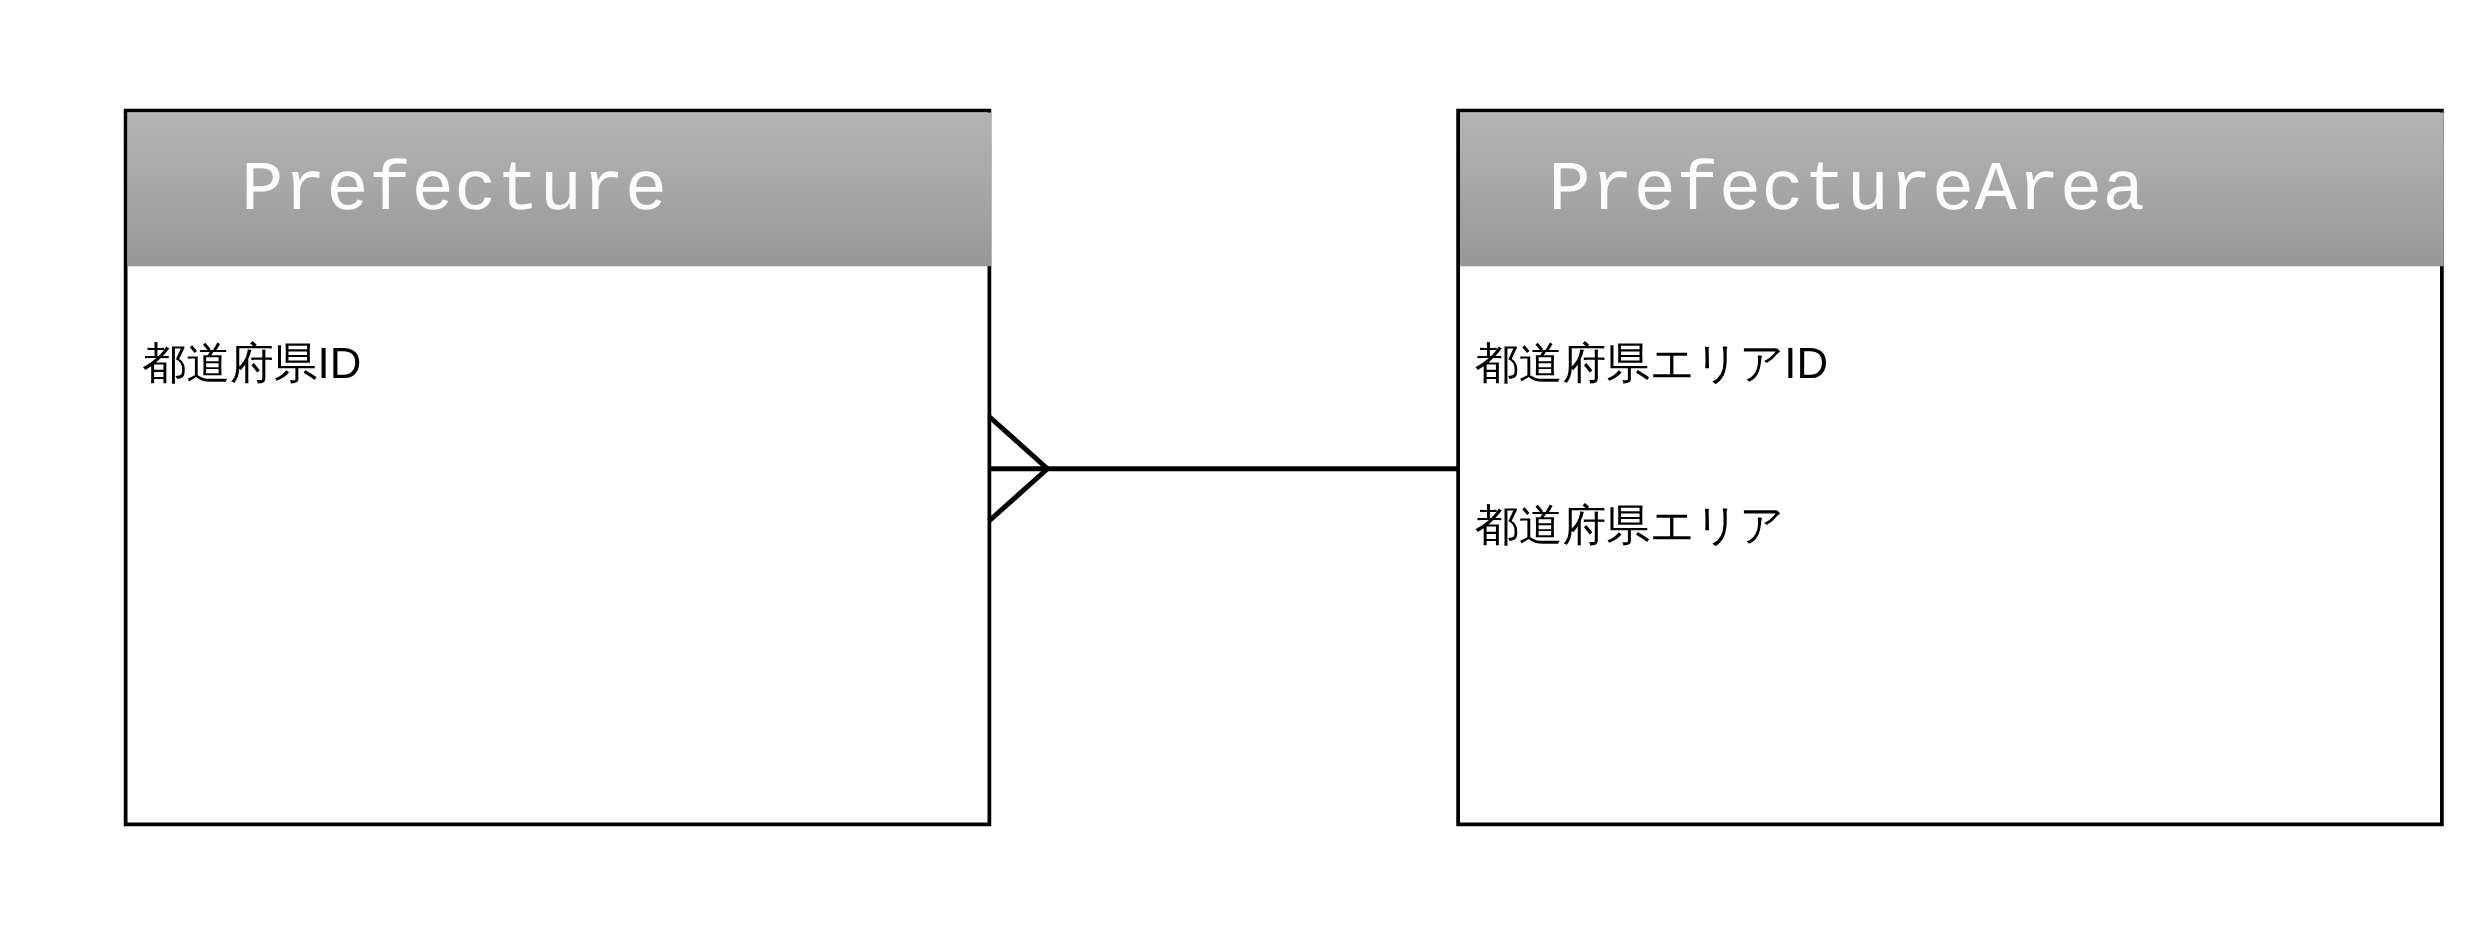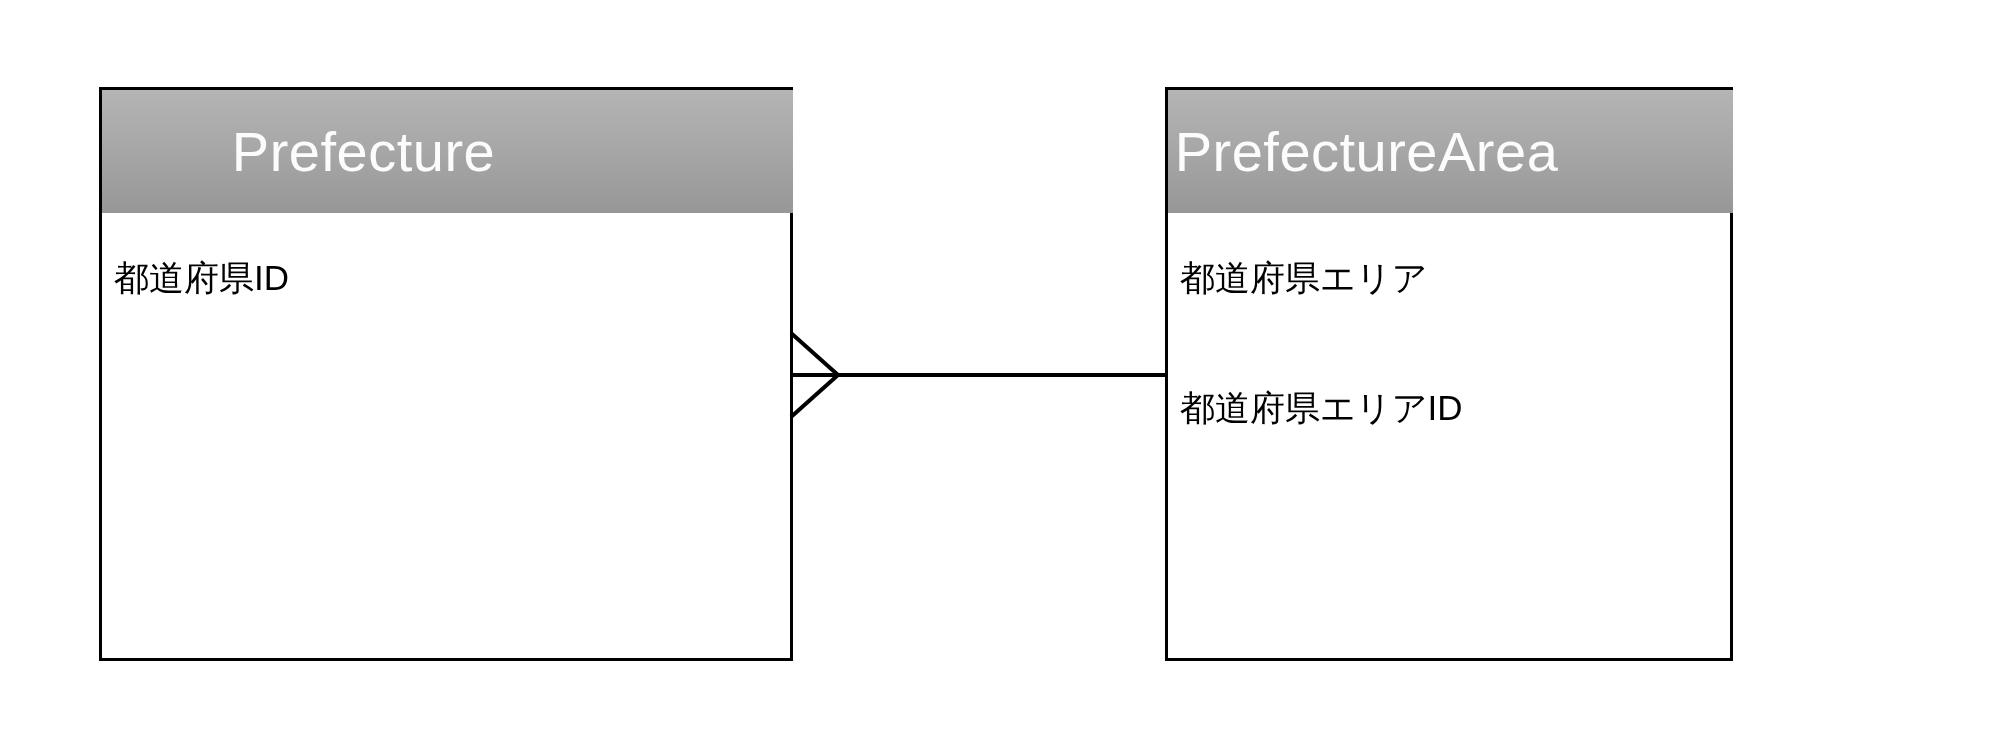--- a/index.html
+++ b/index.html
@@ -17,40 +17,41 @@
   }
   .entity {
     position: absolute;
     top: 87px;
     height: 574px;
     box-sizing: border-box;
     border: 3px solid #000000;
     background: #ffffff;
   }
   .entity-a { left: 99px;  width: 694px; }
-  .entity-b { left: 1165px; width: 568px; }
+  .entity-b { left: 1165px; width: 790px; }
   .entity-header {
     height: 123px;
     margin-right: -3px; 
     box-sizing: border-box;
     background: linear-gradient(180deg, #b4b4b4 0%, #a8a8a8 45%, #979797 100%);
     display: flex;
     align-items: center;
     justify-content: center;
     padding-right: 168px; 
+    font-family: Liberation Mono, monospace;
   }
   .entity-title {
     color: #fcfcfc;
     font-size: 56px;
     font-weight: 400;
     letter-spacing: 0.5px;
     white-space: nowrap;
   }
   .entity-body {
-    padding-top: 0;
+    padding-top: 12px;
   }
   .attr {
     height: 130px;
     display: flex;
     align-items: center;
     padding-left: 12px;
     font-size: 35px;
     color: #000000;
     white-space: nowrap;
   }
@@ -78,22 +79,22 @@
     <div class="entity-body">
       <div class="attr">都道府県ID</div>
     </div>
   </section>
 
   <section class="entity entity-b">
     <header class="entity-header">
       <span class="entity-title">PrefectureArea</span>
     </header>
     <div class="entity-body">
+      <div class="attr">都道府県エリアID</div>
       <div class="attr">都道府県エリア</div>
-      <div class="attr">都道府県エリアID</div>
     </div>
   </section>
 
   <svg class="connector" width="1990" height="754" viewBox="0 0 1990 754" xmlns="http://www.w3.org/2000/svg">
     <line x1="792" y1="375" x2="1166" y2="375"></line>
     <g>
       <line x1="838" y1="375" x2="791" y2="333"></line>
       <line x1="838" y1="375" x2="791" y2="417"></line>
     </g>
   </svg>

